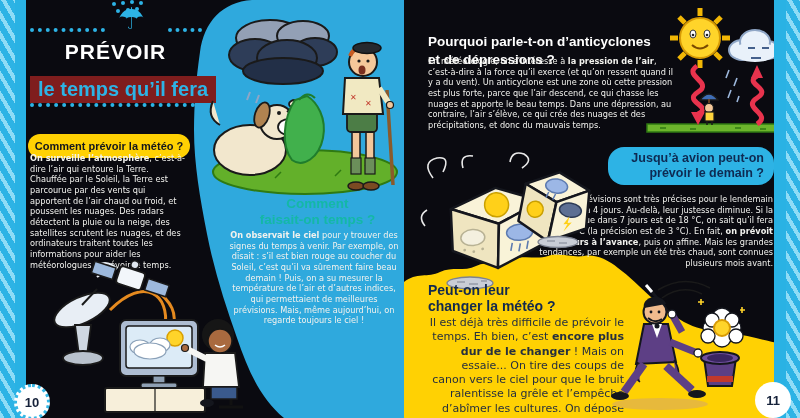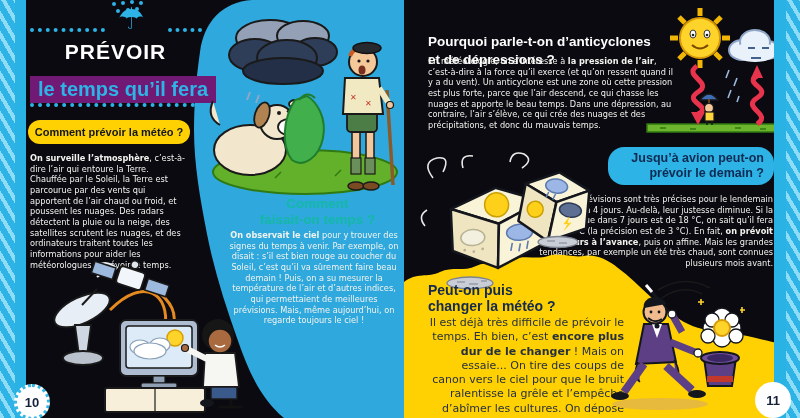--- a/index.html
+++ b/index.html
@@ -18,24 +18,24 @@
   .solidband.left{left:15px;width:11px;}
   .solidband.right{right:14px;width:12px;}
   
   #blobs{left:0;top:0;z-index:1;}
   
   .z3{z-index:3;}
   .dots{height:0;border-top:4px dotted #2db3e5;z-index:3;}
   .title1{left:28px;top:40px;width:175px;text-align:center;color:#fff;
     font-family:"Liberation Sans",sans-serif;font-weight:900;font-size:21px;
     letter-spacing:1px;z-index:3;}
-  .title2{left:30px;top:76px;background:#701a75;color:#2db3e5;
+  .title2{left:30px;top:76px;background:#7f1d1d;color:#2db3e5;
     font-family:"Liberation Sans",sans-serif;font-weight:900;font-size:20px;
     padding:2px 8px;white-space:nowrap;z-index:3;}
-  .pill-yellow{left:28px;top:120px;width:162px;height:24px;background:#ffd103;
+  .pill-yellow{left:28px;top:134px;width:162px;height:24px;background:#ffd103;
     border-radius:14px;color:#13161c;font-family:"Liberation Sans",sans-serif;
     font-weight:bold;font-size:11px;line-height:24px;text-align:center;z-index:3;}
   .body-txt{font-size:8.2px;line-height:1.3;color:#f2f2ee;z-index:3;}
   .body-txt .b{font-weight:bold;}
   .intro{left:30px;top:153px;width:158px;}
   .avant-head{left:250px;top:196px;width:135px;text-align:center;color:#14b8a6;
     font-family:"Liberation Sans",sans-serif;font-weight:800;font-size:13.5px;
     line-height:1.15;z-index:3;}
   .avant-body{left:228px;top:230px;width:172px;text-align:center;}
   .q1-head{left:428px;top:33px;color:#fff;font-family:"Liberation Sans",sans-serif;
@@ -293,21 +293,21 @@
     </g>
     <g>
       <ellipse cx="55" cy="133" rx="23" ry="6" fill="#c9cdd6" stroke="#7d8290" stroke-width="1.3"></ellipse>
       <path d="M42,132 h8 M54,134 h9 M66,131 h6" stroke="#7d8290" stroke-width="1.2"></path>
       <ellipse cx="143" cy="92" rx="20" ry="5.5" fill="#c9cdd6" stroke="#7d8290" stroke-width="1.3"></ellipse>
       <path d="M132,91 h8 M144,93 h8" stroke="#7d8290" stroke-width="1.2"></path>
     </g>
   </svg>
 
   <div class="abs q3-head">
-    <div>Peut-on puis</div>
+    <div>Peut-on leur</div>
     <div>changer la météo ?</div>
   </div>
   <div class="abs body-txt q3-body"><span>Il est déjà très difficile de prévoir le temps. Eh bien, c’est </span><span class="b">encore plus dur de le changer</span><span> ! Mais on essaie... On tire des coups de canon vers le ciel pour que le bruit ralentisse la grêle et l’empêche d’abîmer les cultures. On dépose aussi en avion des substances dans les nuages pour les faire pleuvoir. Hélas, ces méthodes compliquées ne sont guère efficaces.</span></div>
 
   <svg class="abs z3" style="left:600px;top:280px;" width="175" height="135" viewBox="0 0 175 135">
     <ellipse cx="60" cy="124" rx="48" ry="6" fill="#e7b93c"></ellipse>
     <g stroke="#1a1a1a" stroke-width="1.5" fill="none">
       <path d="M62,18 q20,-14 40,-4"></path>
         <path d="M58,10 q26,-16 52,-2"></path>
     </g>

